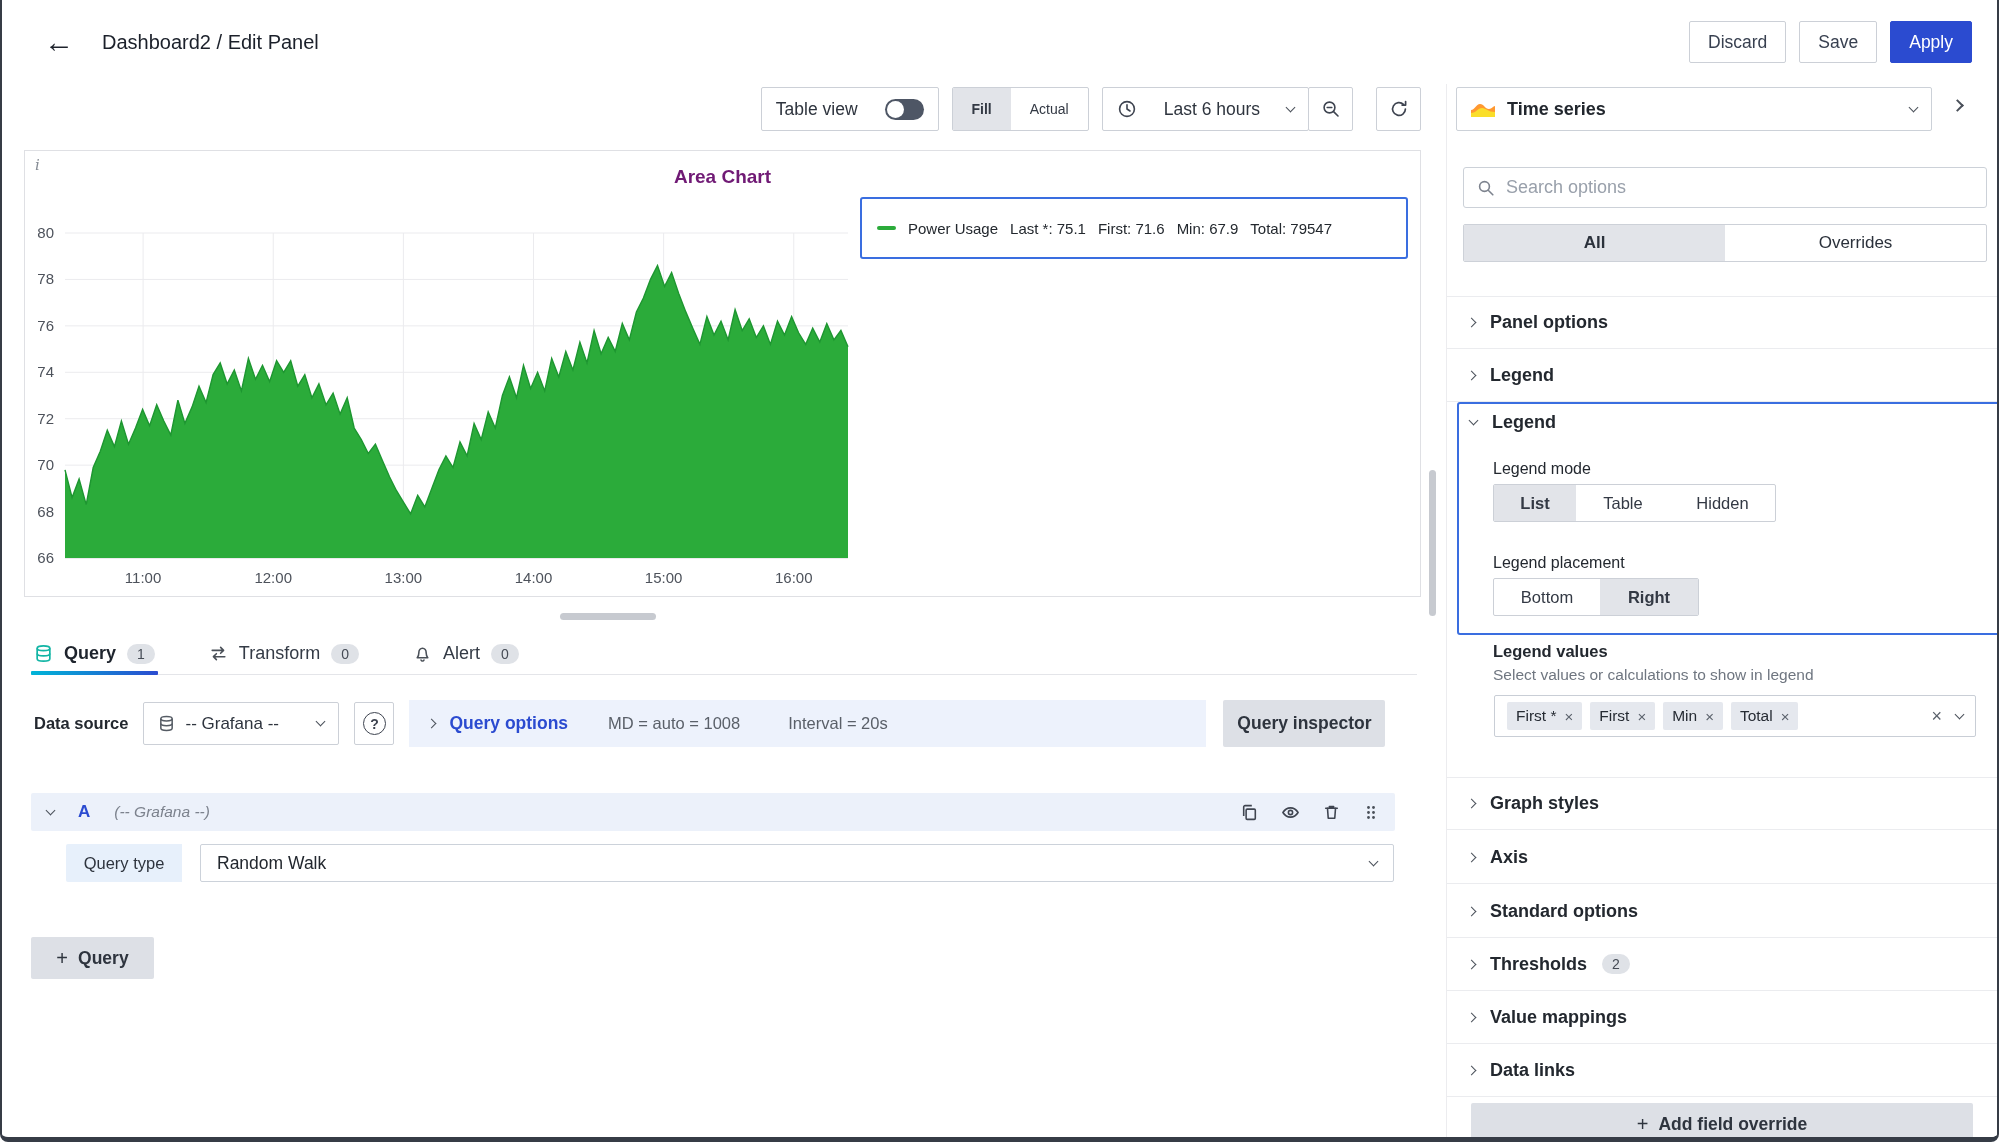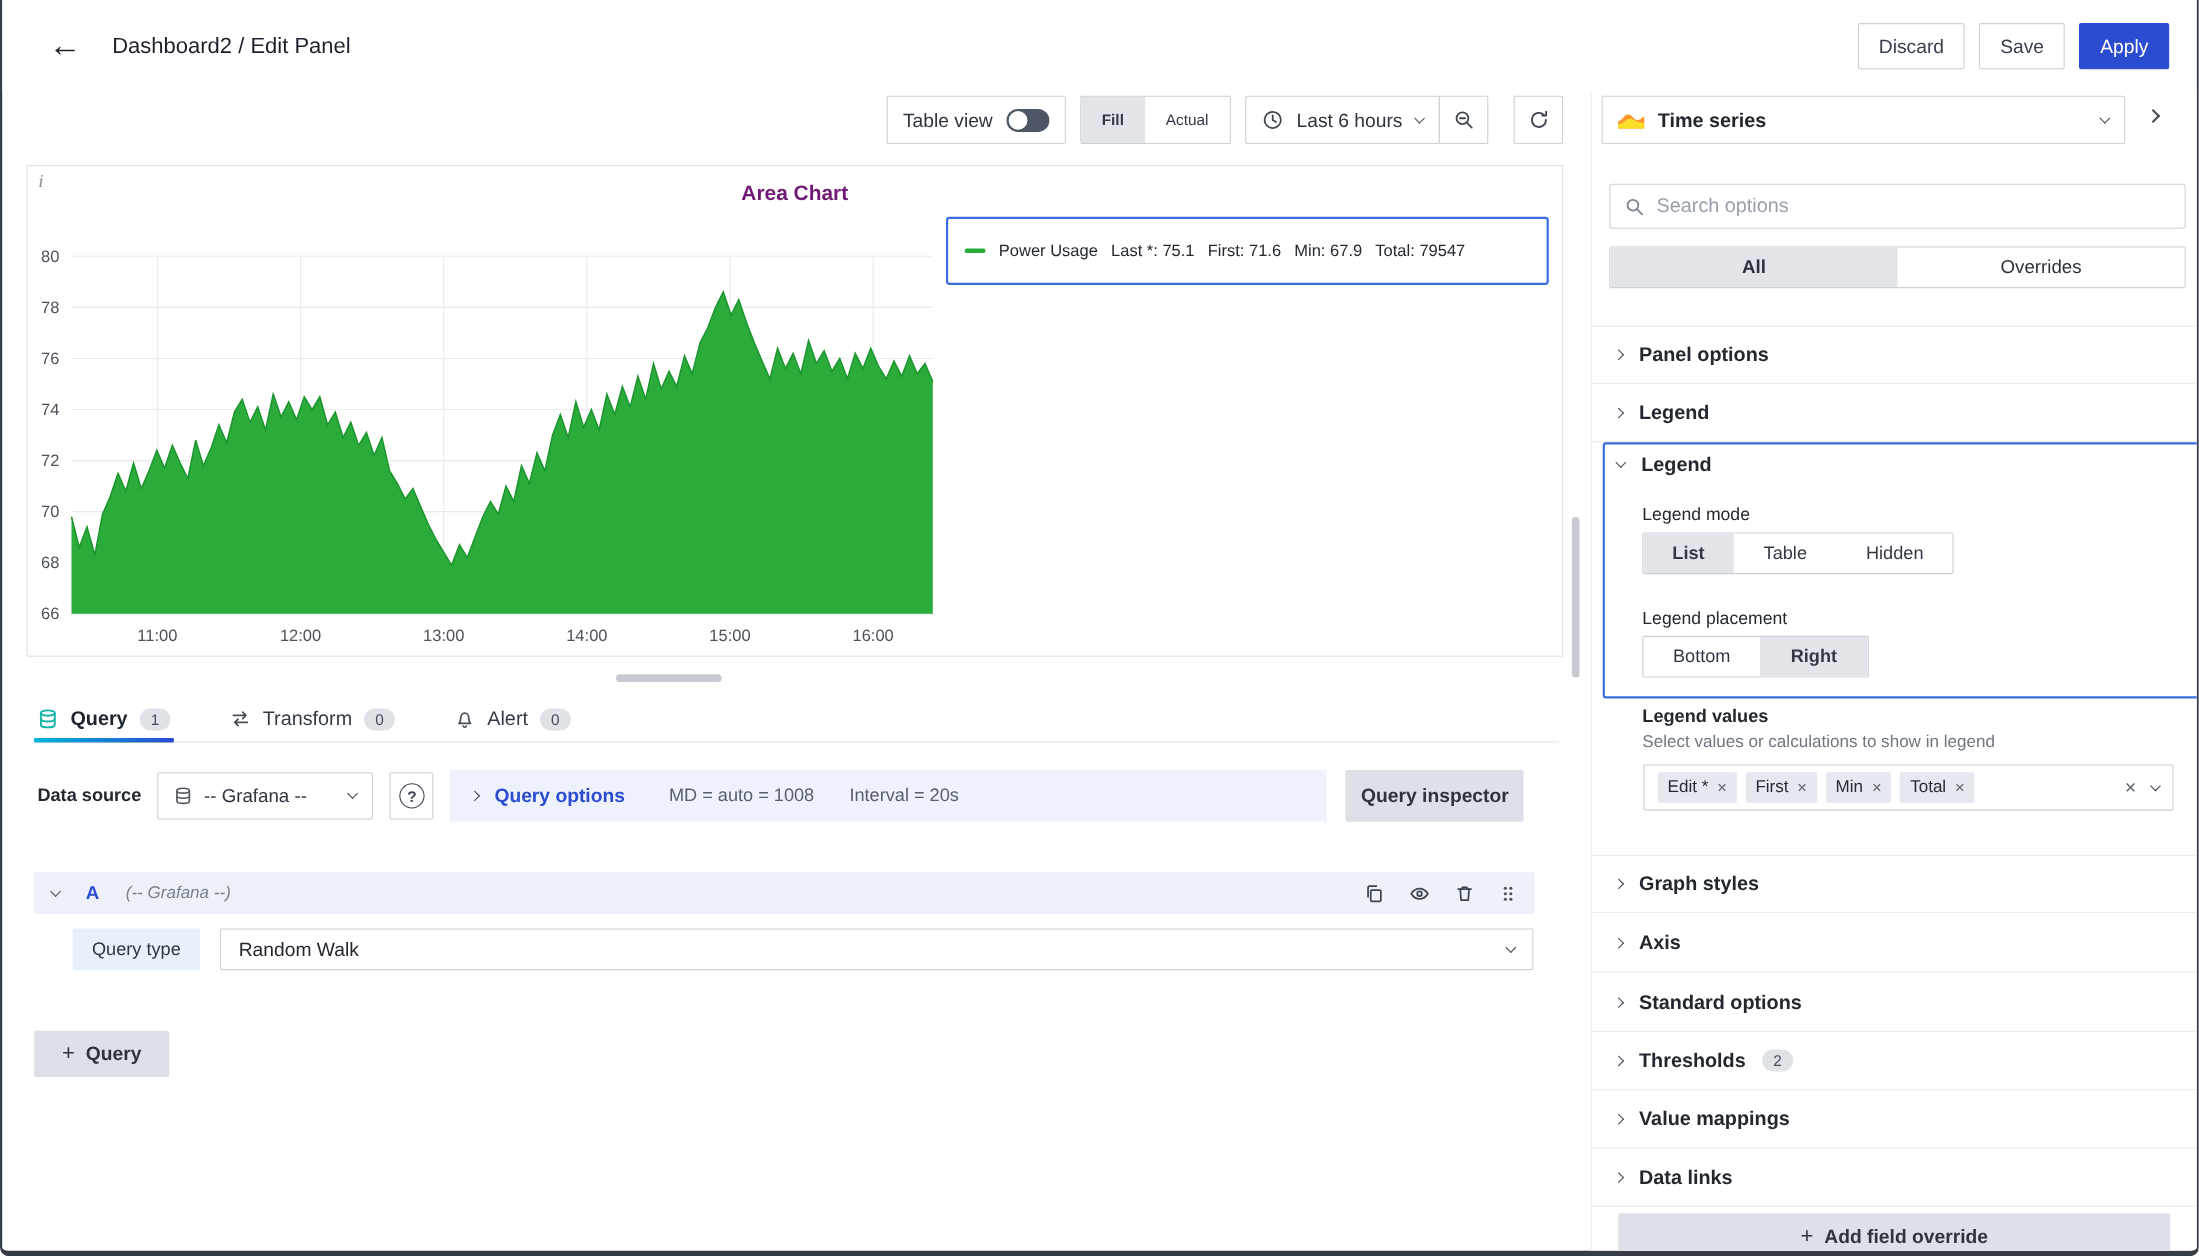--- a/index.html
+++ b/index.html
@@ -18,21 +18,21 @@
   .btn { height:42px; padding:0 18px; border:1px solid #ccd0d7; border-radius:2px; background:#fff;
          font-size:17.5px; font-weight:500; color:#384050; display:inline-flex; align-items:center;
          font-family:inherit; cursor:pointer; }
   .btn + .btn { margin-left:13px; }
   .btn.primary { background:#2b4bd0; border-color:#2b4bd0; color:#fff; }
 
   .content { position:absolute; top:84px; left:0; right:0; bottom:0; }
 
   
   .ctrl { height:44px; border:1px solid #ccd0d7; border-radius:2px; background:#fff; display:inline-flex;
-          align-items:center; padding:0 14px; gap:12px; font-size:17.5px; font-weight:500; color:#2e343e; cursor:pointer; }
+          align-items:center; padding:0 14px; gap:27px; font-size:17.5px; font-weight:500; color:#2e343e; cursor:pointer; }
   .ctrl.icon-only { width:45px; justify-content:center; padding:0; }
   .seg-group { display:inline-flex; height:44px; border:1px solid #ccd0d7; border-radius:2px; background:#fff; overflow:hidden; }
   .seg { display:inline-flex; align-items:center; justify-content:center; padding:0 19px; font-size:14px;
          color:#333944; font-weight:500; cursor:pointer; }
   .seg.on { background:#e2e4e9; font-weight:700; }
   .seg-group.sm { height:38px; }
   .seg-group.sm .seg { font-size:16.5px; padding:0; }
   .chev { width:9px; height:9px; border-right:2px solid #4a505a; border-bottom:2px solid #4a505a;
           display:inline-block; transform:rotate(-45deg); flex:none; }
   .chev.d { transform:rotate(45deg); margin-top:-4px; }
@@ -270,21 +270,21 @@
         <span>-- Grafana --</span>
         <i class="chev d sm"></i>
       </div>
       <div class="ctrl help">
         <span class="qmark">?</span>
       </div>
       <div class="blue-bar">
         <i class="chev sm"></i>
         <span class="qo">Query options</span>
         <span class="meta" style="margin-left:26px">MD = auto = 1008</span>
-        <span class="meta" style="margin-left:18px">Interval = 20s</span>
+        <span class="meta" style="margin-left:34px">Interval = 20s</span>
       </div>
       <div class="inspector">Query inspector</div>
     </div>
 
     <div class="qa-row">
       <i class="chev d sm"></i>
       <span class="refid">A</span>
       <span class="qa-ds">(-- Grafana --)</span>
       <span class="qa-icons">
         <span>
@@ -379,21 +379,21 @@
         <div class="seg-group sm place-group">
           <div class="seg" style="width:106px">Bottom</div>
           <div class="seg on" style="width:98px">Right</div>
         </div>
       </div>
 
       <div class="vlabel">Legend values</div>
       <div class="vhint">Select values or calculations to show in legend</div>
       <div class="multiselect">
         <span class="tag">
-            <span>Edit *</span>
+            <span>First *</span>
             <span class="x">×</span>
           </span>
         <span class="tag">
             <span>First</span>
             <span class="x">×</span>
           </span>
         <span class="tag">
             <span>Min</span>
             <span class="x">×</span>
           </span>

